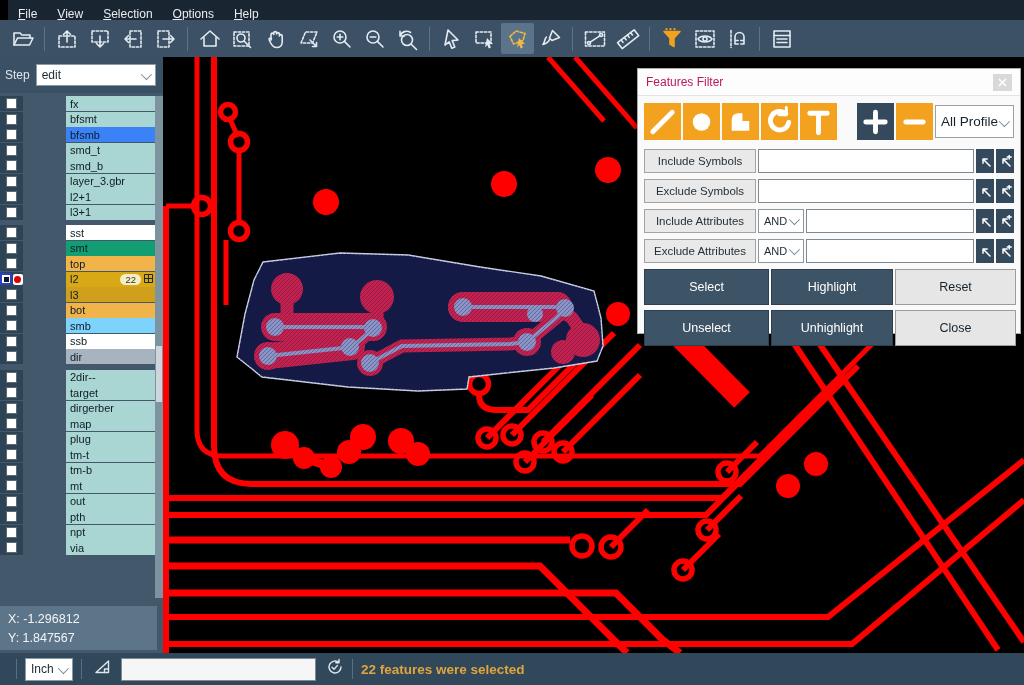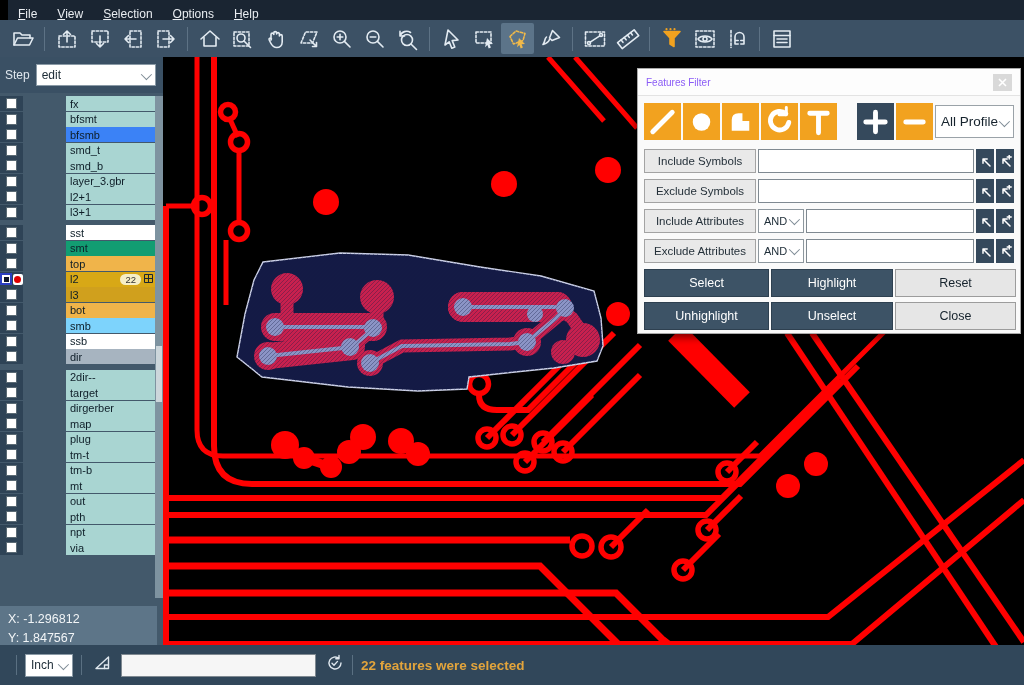--- a/index.html
+++ b/index.html
@@ -45,46 +45,46 @@
   .scrolltrack{position:absolute;right:0;top:39px;width:8px;height:502px;background:#7e93a0;}
   .scrollthumb{position:absolute;left:1px;top:250px;width:6px;height:56px;background:#ccd6db;}
   .coords{position:absolute;left:0;bottom:3px;width:157px;height:44px;background:#5d7588;
           color:#f2f5f7;font-size:12.5px;padding:4px 0 0 8px;box-sizing:border-box;line-height:19px;}
   
   .canvas{position:absolute;left:163px;top:57px;width:861px;height:596px;background:#000;}
   
   .dialog{position:absolute;left:637px;top:68px;width:384px;height:266px;background:#fafafa;
           border:1px solid #a9a9a9;box-shadow:0 3px 8px rgba(0,0,0,.55);box-sizing:border-box;}
   .dtitle{height:26px;display:flex;align-items:center;background:#fdfdfd;border-bottom:1px solid #e3e3e3;
-          font-size:10px;color:#8b5cf6;padding:0 8px;}
+          font-size:12px;color:#be185d;padding:0 8px;}
   .dclose{margin-left:auto;width:19px;height:17px;background:#d9d9d9;display:flex;align-items:center;justify-content:center;}
   .dclose svg{stroke:#fff;stroke-width:1.6;}
   .dbody{padding:7px 6px 0 6px;}
   .toolsrow{display:flex;align-items:center;margin-bottom:9px;justify-content:center;}
   .ftool{width:37px;height:37px;margin-right:2px;display:flex;align-items:center;justify-content:center;}
   .ftool.orange{background:var(--accent,#f2a21f);}
   .ftool.dark{background:#35495c;}
   .ftool.spaced{margin-left:18px;}
   .ftool svg{stroke:#fff;fill:none;stroke-linecap:round;stroke-linejoin:round;}
   .profsel{width:95px;height:33px;margin-left:auto;font-size:13.5px;color:#16232d;border:1px solid #9aa2a8;}
   .profsel .chev{top:13px;}
   .frow{display:flex;align-items:center;gap:2px;margin-bottom:6px;}
   .flabel{width:112px;min-width:112px;height:24px;background:#e9e9e9;border:1px solid #a3a3a3;
           font-size:11.5px;color:#25313a;display:flex;align-items:center;justify-content:center;box-sizing:border-box;}
   .andsel{width:46px;min-width:46px;height:24px;font-size:11px;border-color:#8d979e;text-align:center;}
   .finput{flex:1;height:24px;border:1px solid #7f8991;background:#fff;box-sizing:border-box;
           font-size:12px;padding:0 4px;min-width:0;}
   .pickbtn{width:18px;min-width:18px;height:24px;background:#35495c;display:flex;align-items:center;justify-content:center;}
   .pickbtn svg{stroke:#fff;stroke-width:1.5;fill:none;stroke-linecap:round;}
   .actions{display:grid;grid-template-columns:125px 122px 121px;gap:5px 2px;margin-top:4px;}
-  .abtn{height:28px;display:flex;align-items:center;justify-content:center;font-size:12.5px;box-sizing:border-box;}
+  .abtn{height:36px;display:flex;align-items:center;justify-content:center;font-size:12.5px;box-sizing:border-box;}
   .abtn.dark{background:#3d5366;color:#fff;border:1px solid #2e4050;}
   .abtn.light{background:#e6e6e6;color:#16232d;border:1px solid #9c9c9c;}
   
-  .statusbar{position:absolute;left:0;bottom:0;width:1024px;height:40px;background:#31475a;
+  .statusbar{position:absolute;left:0;bottom:0;width:1024px;height:32px;background:#31475a;
              display:flex;align-items:center;padding-left:8px;box-sizing:border-box;}
   .ssep{width:1px;height:20px;background:#5a7082;margin:0 8px;}
   .unitsel{width:48px;height:23px;font-size:12px;}
   .angleicon{margin:0 4px;}
   .angleicon svg,.syncicon svg{stroke:#dfe7ee;fill:none;stroke-width:1.4;stroke-linecap:round;stroke-linejoin:round;}
   .cmdinput{width:195px;height:23px;border:1px solid #7f8991;background:#f6f6f6;margin-left:6px;
             font-size:12px;padding:0 4px;box-sizing:border-box;}
   .syncicon{margin-left:10px;}
   .statmsg{color:var(--statmsg,#e2a43c);font-size:13.5px;font-weight:bold;}
 </style>
@@ -769,22 +769,22 @@
                 <path d="M11,11 L4,4 M4,4 h4.2 M4,4 v4.2"></path>
                 <path d="M8.2,2 h4 M10.2,0 v4"></path>
               </svg>
             </div>
           </div>
         </div>
       <div class="actions" id="factions">
           <div class="abtn dark">Select</div>
           <div class="abtn dark">Highlight</div>
           <div class="abtn light">Reset</div>
+          <div class="abtn dark">Unselect</div>
           <div class="abtn dark">Unhighlight</div>
-          <div class="abtn dark">Unselect</div>
           <div class="abtn light">Close</div>
         </div>
     </div>
   </div>
 
   <div class="statusbar">
     <div class="ssep"></div>
     <div class="selbox unitsel">
       <span>Inch</span>
       <span class="chev"></span>

